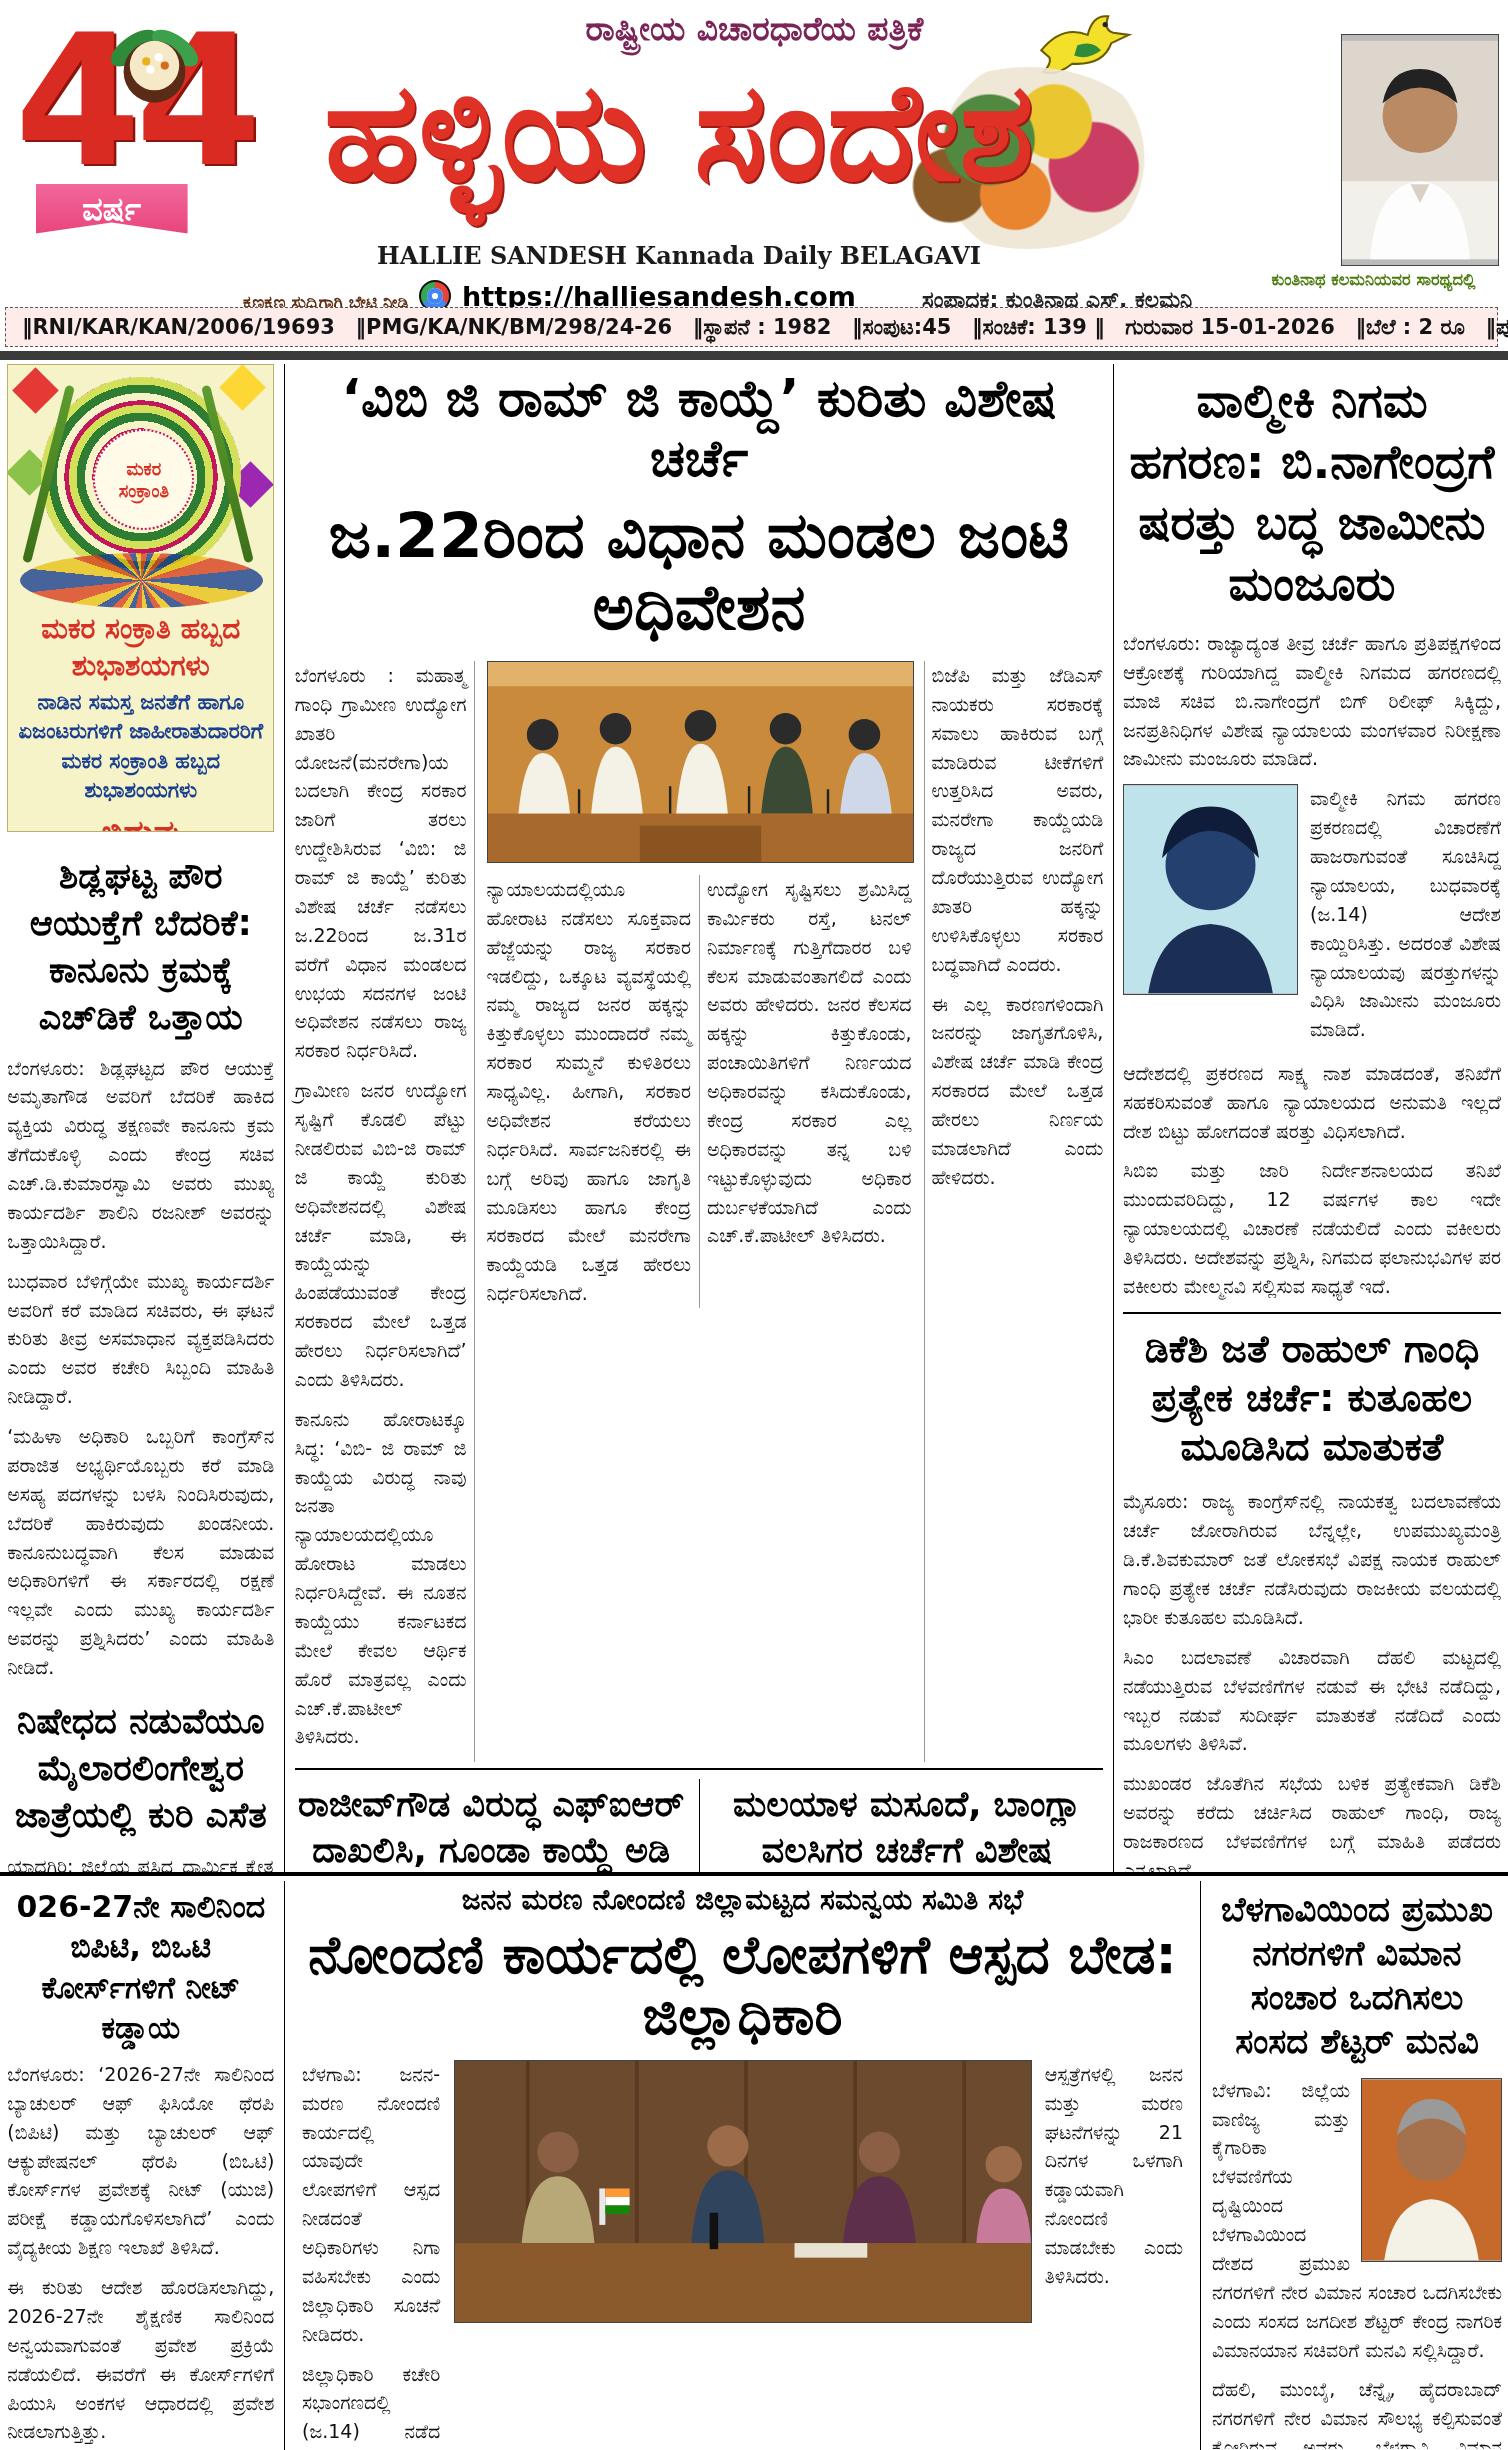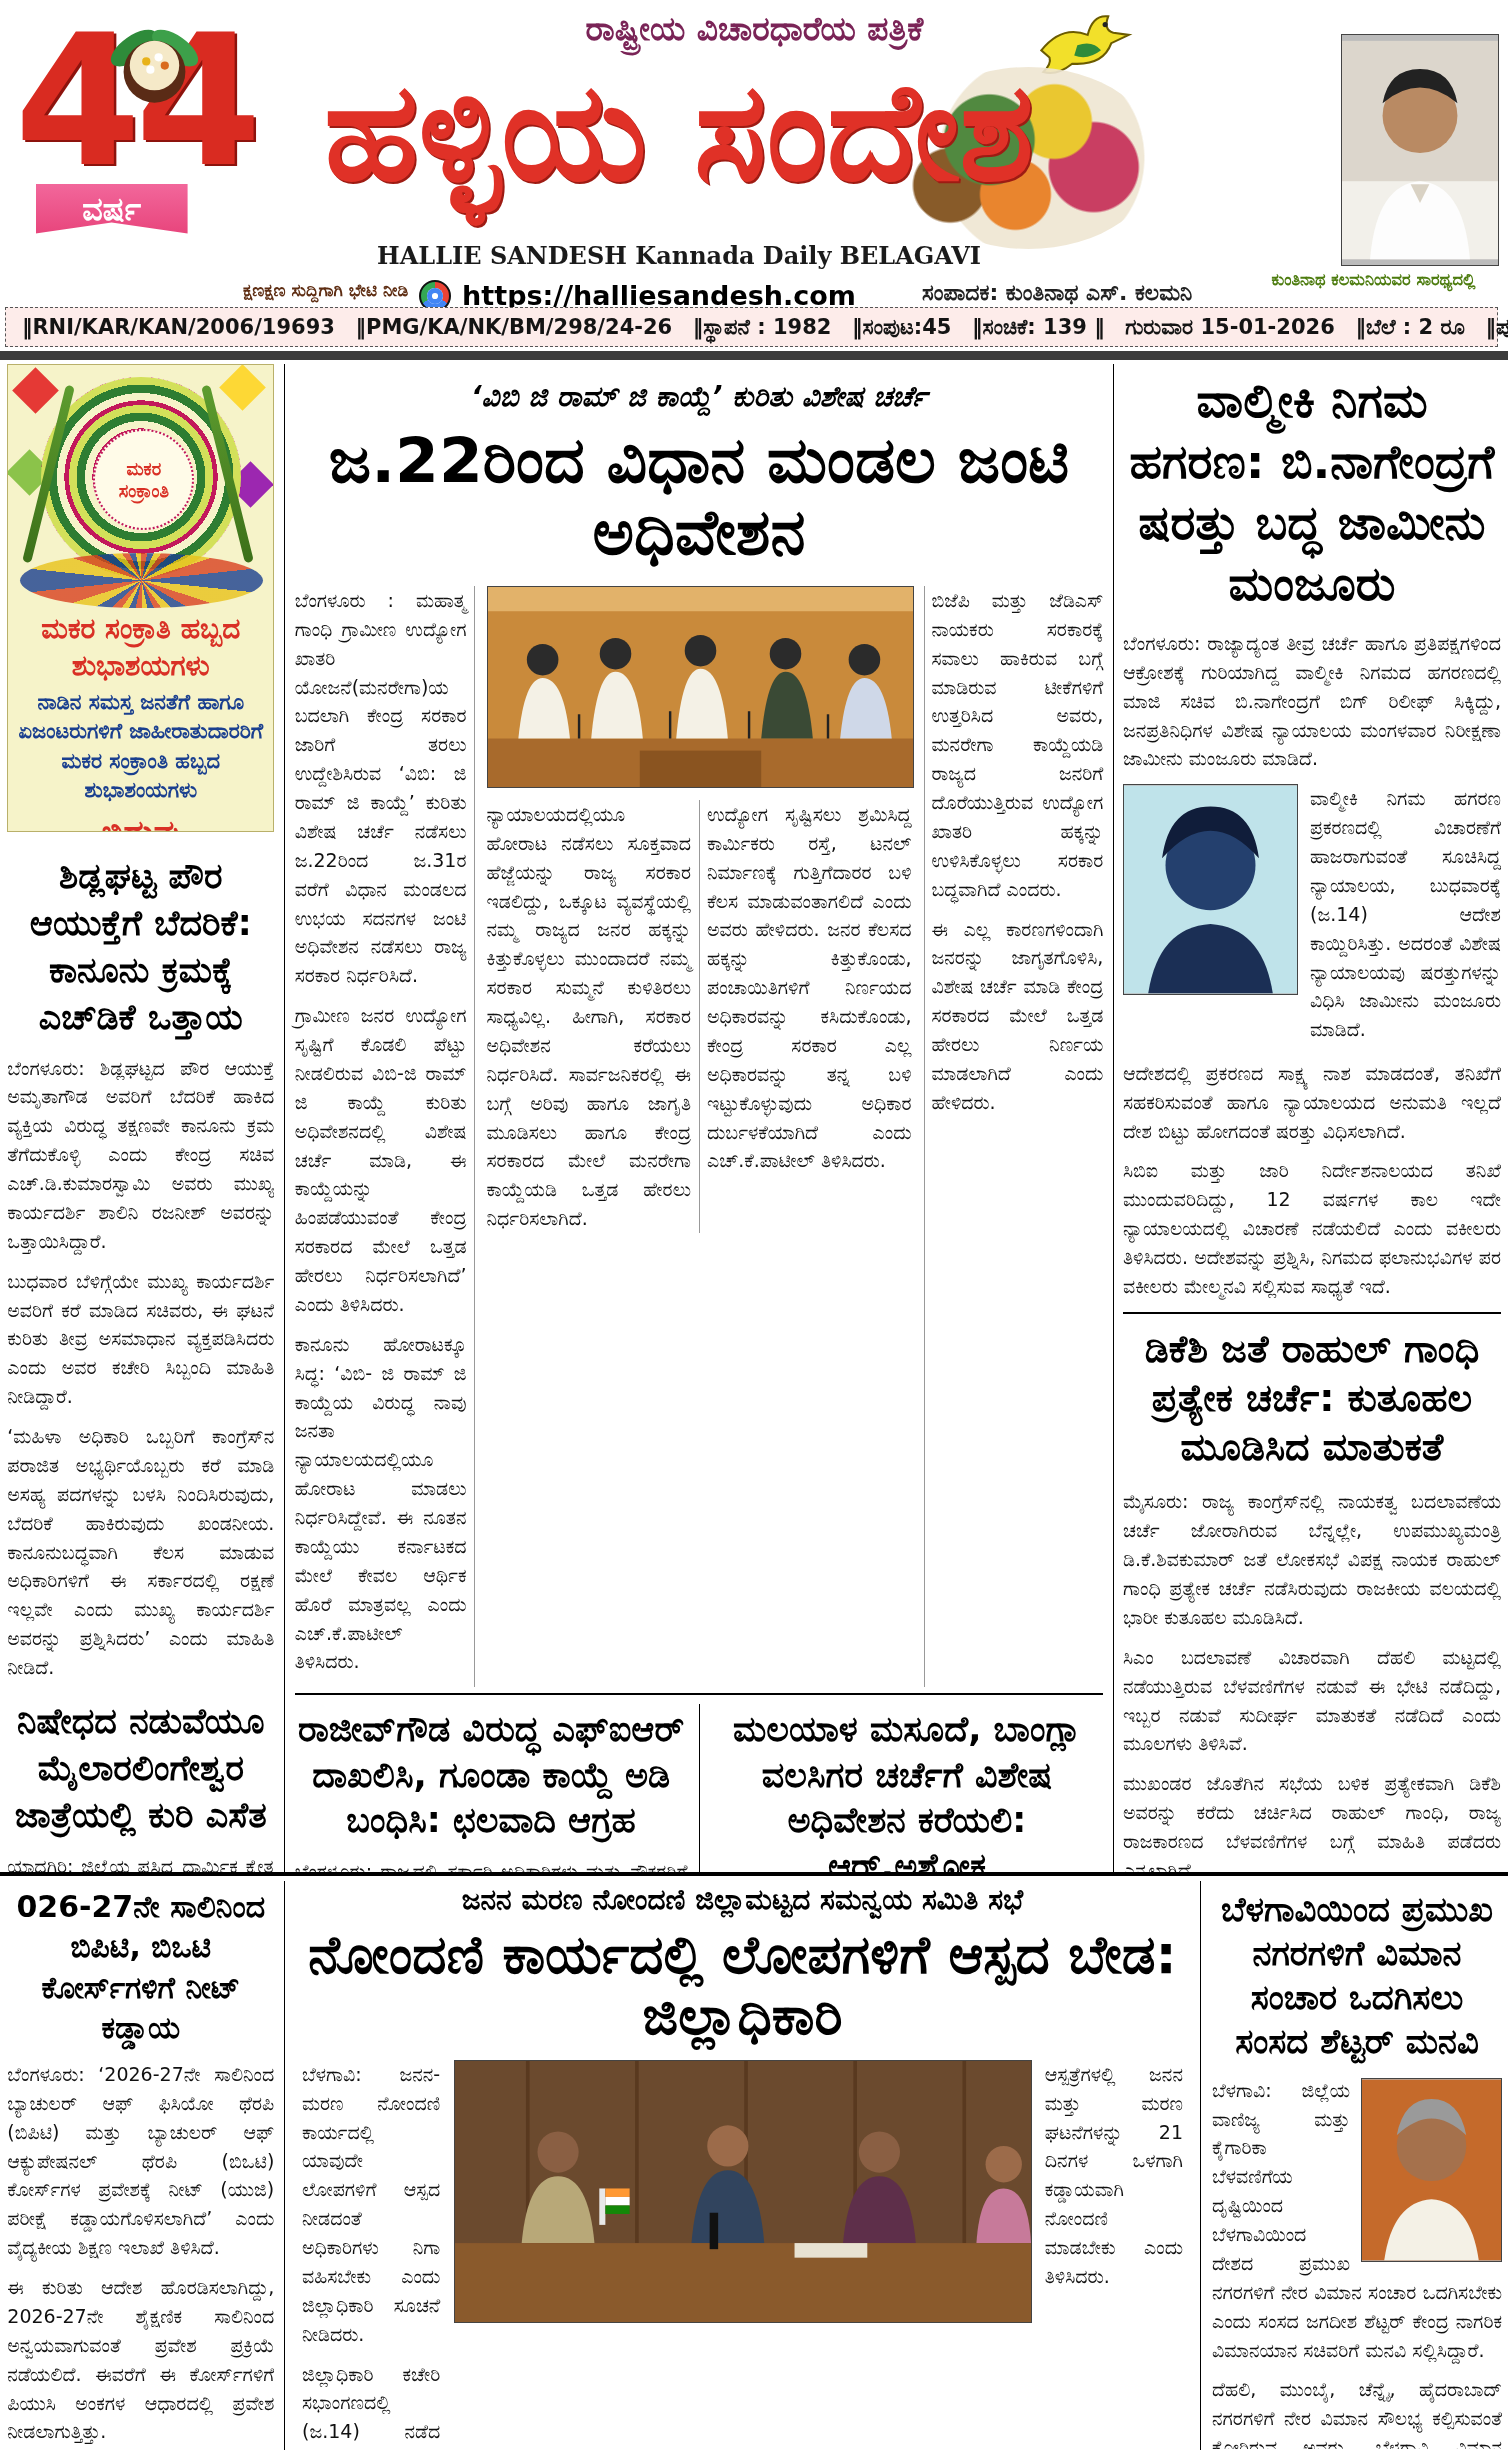--- a/index.html
+++ b/index.html
@@ -22,21 +22,21 @@
   .produce{position:absolute;top:67px;left:898px;width:261px;height:182px;border-radius:50%;
            background:radial-gradient(circle at 35% 40%,#3f7d2c 0 22%,transparent 23%),
                       radial-gradient(circle at 60% 30%,#e8c21a 0 18%,transparent 19%),
                       radial-gradient(circle at 75% 55%,#c42a52 0 20%,transparent 21%),
                       radial-gradient(circle at 45% 70%,#e77818 0 18%,transparent 19%),
                       radial-gradient(circle at 20% 65%,#7c4a12 0 15%,transparent 16%),
                       radial-gradient(circle at 55% 50%,#efe6d2 0 60%,transparent 61%);
            opacity:.9;}
   .subtitle{position:absolute;top:241px;left:206px;width:946px;text-align:center;
             font-family:"DejaVu Serif", serif;font-size:24px;font-weight:bold;color:#1b1b1b;}
-  .visit-row{position:absolute;top:280px;left:243px;width:1092px;display:flex;align-items:flex-start;gap:11px;}
+  .visit-row{position:absolute;top:280px;left:243px;width:1092px;display:flex;align-items:flex-end;gap:11px;}
   .visit-label{font-size:17px;font-weight:bold;color:#5e2d12;}
   .chrome{width:28px;height:28px;border-radius:50%;
           background:conic-gradient(#ea4335 0 120deg,#4285f4 0 240deg,#34a853 0 360deg);
           position:relative;border:2.4px solid #111;}
   .chrome:after{content:"";position:absolute;inset:6px;border-radius:50%;background:#fff;
                 box-shadow:inset 0 0 0 4.9px #4285f4;}
   .website{font-size:27px;font-weight:bold;color:#000;}
   .editor-line{font-size:22px;font-weight:bold;color:#222;margin-left:55px;}
   .editor-photo{position:absolute;top:34px;left:1341px;width:156px;height:230px;}
   .leader-caption{position:absolute;top:270px;left:1243px;width:261px;font-size:16.4px;
@@ -70,21 +70,21 @@
   .cane{position:absolute;width:8.5px;height:182px;background:linear-gradient(#5d9c2f,#3c7019);border-radius:4.9px;}
   .kite{position:absolute;width:33px;height:33px;transform:rotate(45deg);}
   .mat{position:absolute;bottom:0;left:12px;width:243px;height:55px;border-radius:50%;
        background:repeating-conic-gradient(#d8401f 0 12deg,#1a3f8f 12deg 24deg,#e8c21a 24deg 36deg);opacity:.8;}
   .ad-h1{font-size:28px;font-weight:bold;color:#d93025;margin-top:3.6px;}
   .ad-greet{font-size:21px;font-weight:bold;color:#1a3f8f;padding:4.9px 8.5px;line-height:1.4;}
   .ad-biduvu{font-size:32px;font-weight:bold;color:#d93025;margin-top:2.4px;}
   .left-h1{font-size:35px;line-height:1.35;margin:20.6px 0 12px;}
   .left-h2{font-size:35px;line-height:1.35;margin:16px 0 12px;}
   
-  .main-kicker{font-size:28px;margin-top:16px;font-style:italic;}
+  .main-kicker{font-size:51px;margin-top:5px;}
   .main-head{font-size:63px;line-height:1.15;margin:11px 0 16px;}
   .main-body{display:flex;gap:7px;}
   .mb-col{flex:1 1 0;}
   .mb-mid{flex:0 0 425px;border-left:1.2px solid #999;border-right:1.2px solid #999;padding:0 12px;}
   .main-photo{width:100%;height:200px;margin-bottom:12px;}
   .sub-row{display:flex;border-top:2.4px solid #000;margin-top:6px;padding-top:8.5px;gap:0;}
   .sub-left{flex:1 1 0;padding-right:11px;border-right:1.2px solid #000;}
   .sub-right{flex:1 1 0;padding-left:11px;}
   .sub-head{font-size:35px;line-height:1.3;margin:3.6px 0 13.3px;}
   

